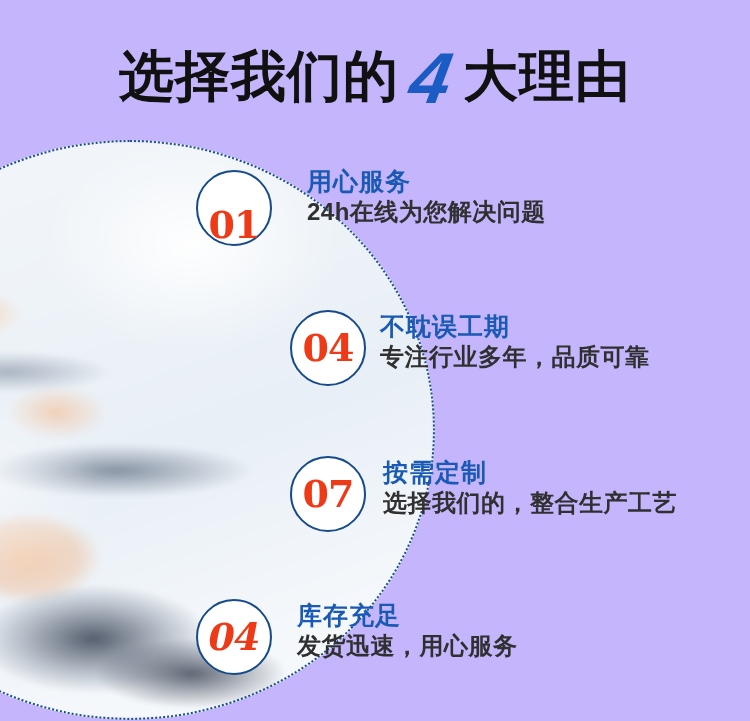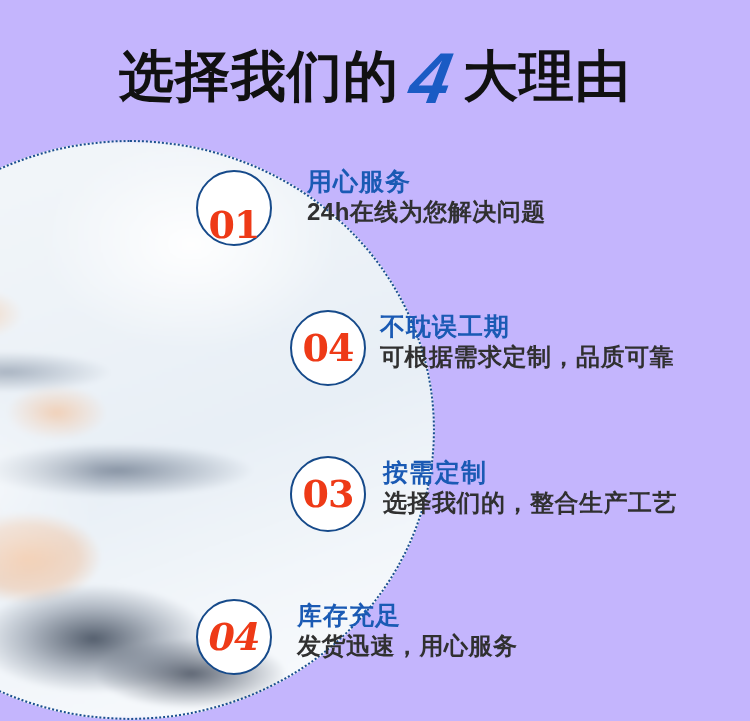--- a/index.html
+++ b/index.html
@@ -159,34 +159,34 @@
   </div>
   <div class="photo-dots"></div>
 
   <div class="num-circle c1">
     <span>01</span>
   </div>
   <div class="num-circle c2">
     <span>04</span>
   </div>
   <div class="num-circle c3">
-    <span>03</span>
+    <span>07</span>
   </div>
   <div class="num-circle c4">
     <span>04</span>
   </div>
 
   <div class="item-text t1">
     <div class="item-head">用心服务</div>
     <div class="item-body">24h在线为您解决问题</div>
   </div>
 
   <div class="item-text t2">
     <div class="item-head">不耽误工期</div>
-    <div class="item-body">可根据需求定制，品质可靠</div>
+    <div class="item-body">专注行业多年，品质可靠</div>
   </div>
 
   <div class="item-text t3">
     <div class="item-head">按需定制</div>
     <div class="item-body">选择我们的，整合生产工艺</div>
   </div>
 
   <div class="item-text t4">
     <div class="item-head">库存充足</div>
     <div class="item-body">发货迅速，用心服务</div>

